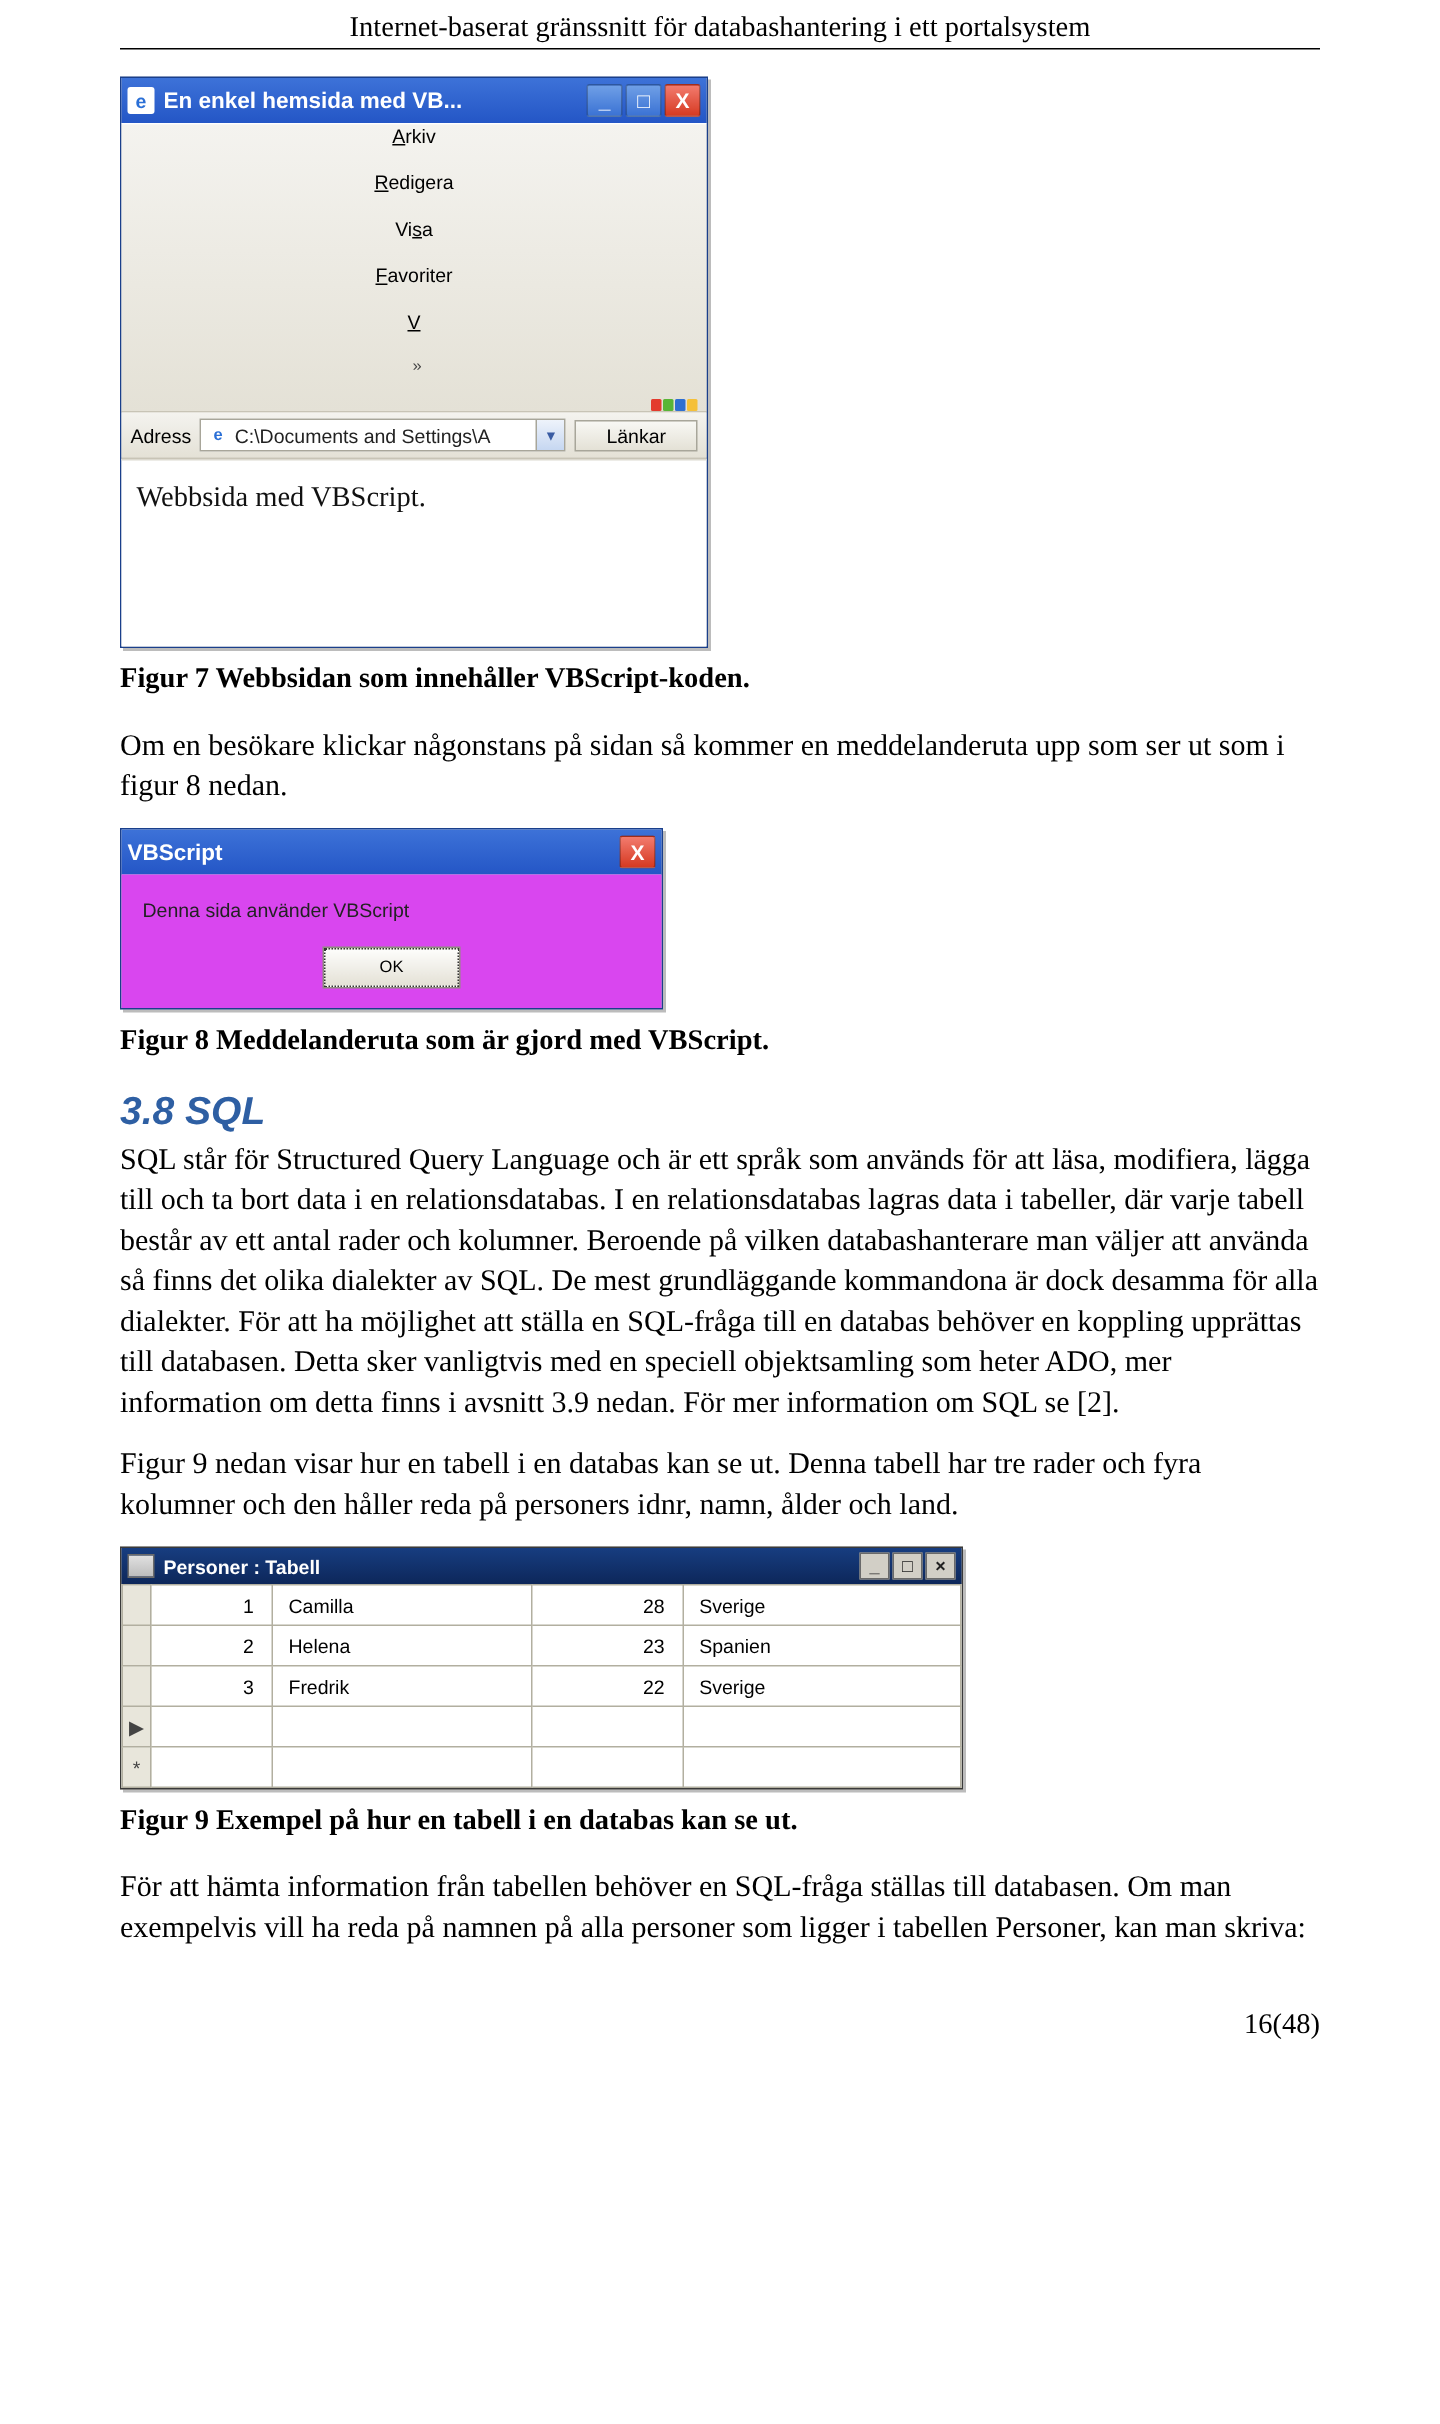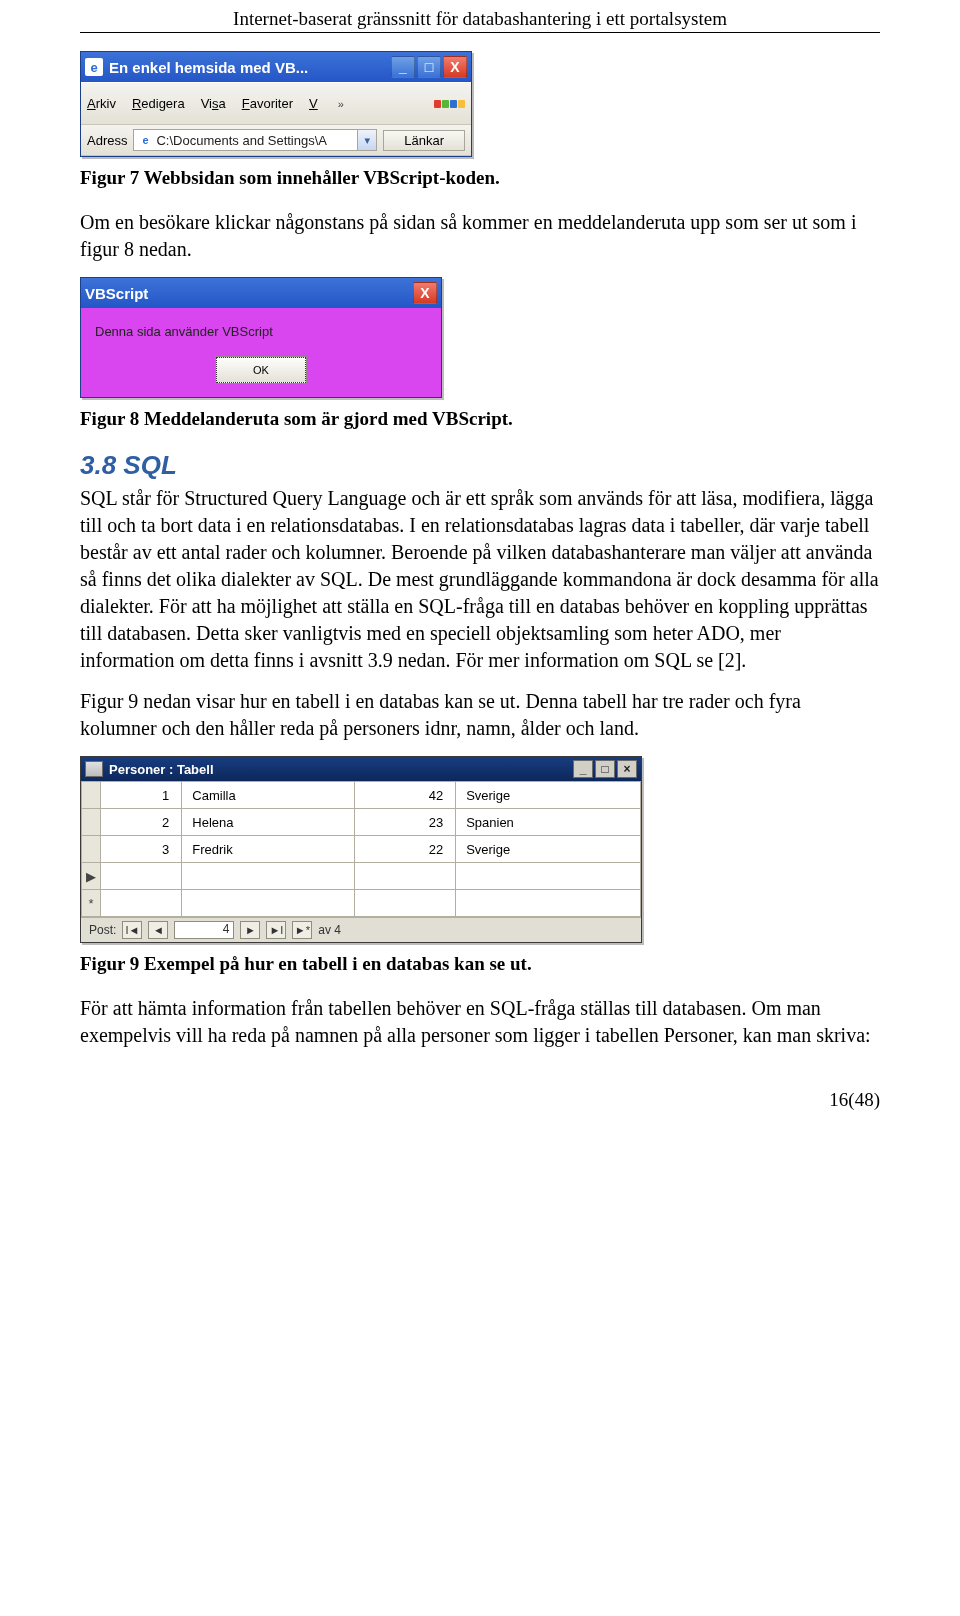--- a/index.html
+++ b/index.html
@@ -57,21 +57,21 @@
     width:22px; height:20px; border-radius:2px;
     display:inline-flex; align-items:center; justify-content:center;
     color:#fff; font-size:14px; border:1px solid rgba(0,0,0,.25);
   }
   .winbtn.min,.winbtn.max { background: linear-gradient(#6f9fe6,#3b72d4); }
   .winbtn.close { background: linear-gradient(#f27b6e,#d63a22); }
   .menubar {
     display:flex; align-items:center;
     background: linear-gradient(#f4f3ef,#e4e1d6);
     border-top:1px solid #fff; border-bottom:1px solid #c8c4b6;
-    padding:13px 6px; gap:16px; font-size:13px;
+    padding:0 6px; gap:16px; font-size:13px;flex-direction:column;
   }
   .menu-item .ul { text-decoration: underline; }
   .more-arrows { font-size:11px; color:#444; margin-left:4px; }
   .flag { margin-left:auto; display:flex; gap:1px; }
   .flag span { width:7px; height:8px; border-radius:1px; }
   .flag .r{background:#e33b2e;} .flag .g{background:#59b536;} .flag .b{background:#2e6fd1;} .flag .y{background:#f5c038;}
   .addrbar {
     display:flex; align-items:center; gap:6px;
     background: linear-gradient(#f4f3ef,#e4e1d6);
     padding:4px 6px; border-bottom:1px solid #c8c4b6; font-size:13px;
@@ -193,20 +193,21 @@
   </div>
   <div class="addrbar">
     <span>Adress</span>
     <span class="addr-input">
       <span class="ie-e-icon" style="width:14px;height:14px;font-size:11px;margin-right:4px;">e</span>
       <span>C:\Documents and Settings\A</span>
       <span class="addr-drop">▾</span>
     </span>
     <span class="btn-lankar">Länkar</span>
   </div>
+  <div class="content-area">Webbsida med VBScript.</div>
 </div>
 
 <div class="caption">Figur 7 Webbsidan som innehåller VBScript-koden.</div>
 
 <p class="body-p">Om en besökare klickar någonstans på sidan så kommer en meddelanderuta upp som ser ut som i figur 8 nedan.</p>
 
 <div class="msg-window">
   <div class="titlebar">
     <span>VBScript</span>
     <span class="winbtns">
@@ -236,21 +237,21 @@
       <span class="db-winbtn">□</span>
       <span class="db-winbtn">×</span>
     </span>
   </div>
   <table class="db">
     <tbody>
     <tr>
       <td class="row-handle"></td>
       <td class="numcol">1</td>
       <td>Camilla</td>
-      <td class="numcol">42</td>
+      <td class="numcol">28</td>
       <td>Sverige</td>
     </tr>
     <tr>
       <td class="row-handle"></td>
       <td class="numcol">2</td>
       <td>Helena</td>
       <td class="numcol">23</td>
       <td>Spanien</td>
     </tr>
     <tr>
@@ -269,29 +270,19 @@
     </tr>
     <tr>
       <td class="row-handle">*</td>
       <td class="numcol"></td>
           <td></td>
           <td class="numcol"></td>
           <td></td>
     </tr>
   </tbody>
     </table>
-  <div class="db-navbar">
-    <span>Post:</span>
-    <span class="navbtn">I◄</span>
-    <span class="navbtn">◄</span>
-    <span class="navpos">4</span>
-    <span class="navbtn">►</span>
-    <span class="navbtn">►I</span>
-    <span class="navbtn">►*</span>
-    <span>av 4</span>
-  </div>
 </div>
 
 <div class="caption">Figur 9 Exempel på hur en tabell i en databas kan se ut.</div>
 
 <p class="body-p">För att hämta information från tabellen behöver en SQL-fråga ställas till databasen. Om man exempelvis vill ha reda på namnen på alla personer som ligger i tabellen Personer, kan man skriva:</p>
 
 <div class="page-number">16(48)</div>
 
 </body></html>

